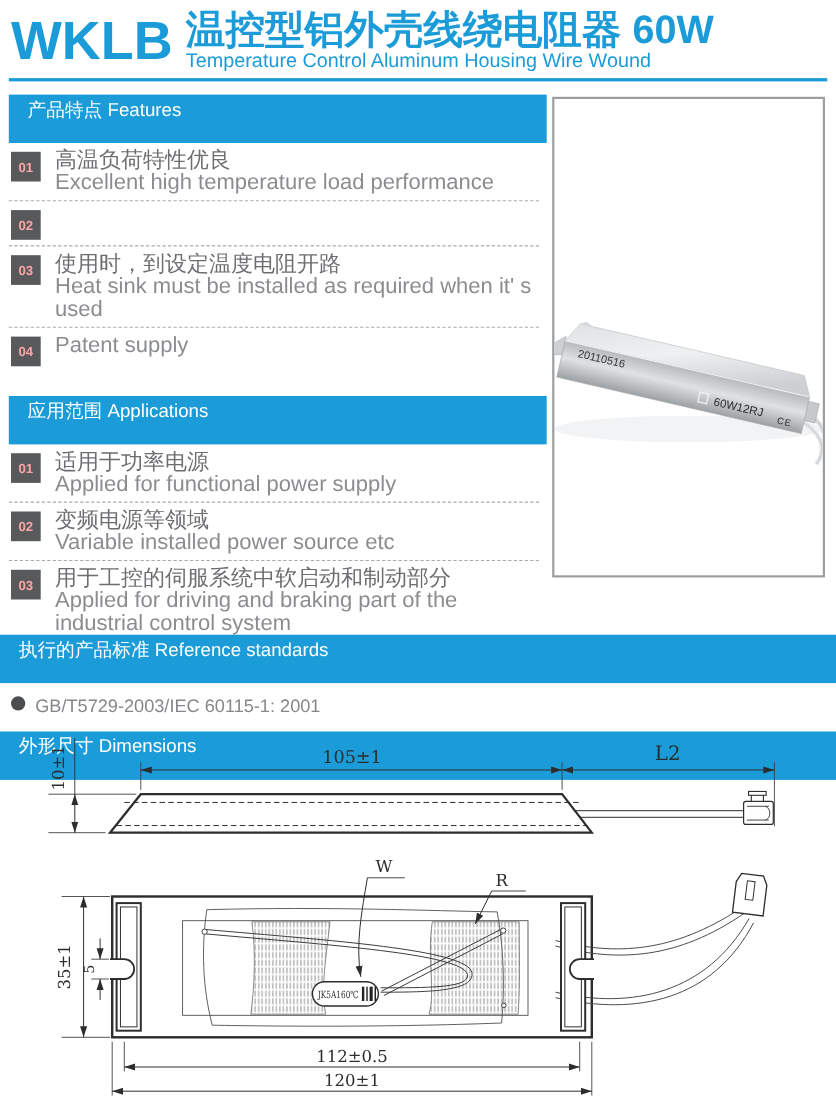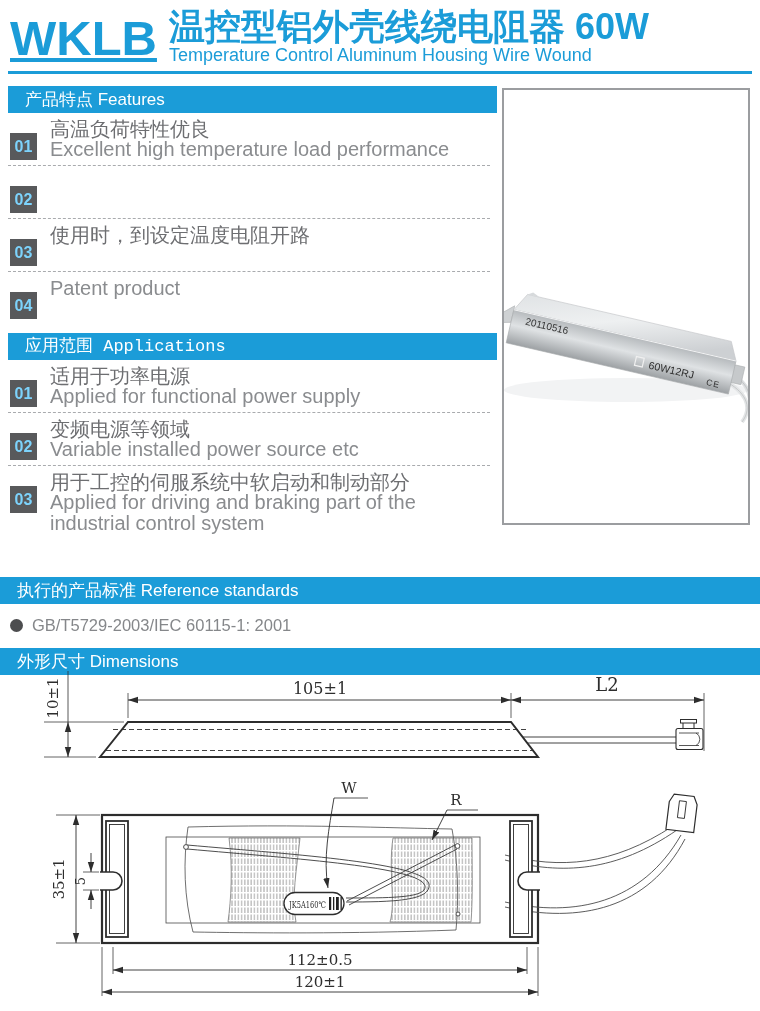--- a/index.html
+++ b/index.html
@@ -6,44 +6,44 @@
     --accent:#1b9cd8; --numbox:#58595b; --zhtext:#6d6e71; --entext:#8a8c8f; --ink:#2d2d2d;
   }
   *{margin:0;padding:0;box-sizing:border-box;}
   html,body{background:#ffffff;}
   .page{
     position:relative;width:760px;height:1011px;background:#fff;overflow:hidden;
     font-family:"Liberation Sans","DejaVu Sans",sans-serif;
   }
   
   .hdr{display:flex;align-items:flex-start;padding:10px 8px 0 10px;color:var(--accent);}
-  .brand{font-size:49px;font-weight:bold;line-height:56px;letter-spacing:0px;text-decoration:underline;}
+  .brand{font-size:49px;font-weight:bold;line-height:56px;letter-spacing:0px;}
   .hdr-titles{margin-left:12px;padding-top:2px;}
   .title-zh{font-size:36px;font-weight:bold;line-height:30px;}
   .title-en{font-size:18px;line-height:26px;}
   .accent-rule{height:3px;background:var(--accent);margin:3px 8px 0 8px;}
   
-  .banner{height:27px;line-height:27px;background:var(--accent);color:#fff;font-size:17px;padding-left:17px;}
+  .banner{height:44px;line-height:27px;background:var(--accent);color:#fff;font-size:17px;padding-left:17px;}
   .full{margin:0;}
   
   .col-left{width:492px;margin-left:8px;}
   .list .item{display:flex;padding:6px 0 5px 2px;width:482px;}
   .list .item + .item{border-top:1.5px dashed #a9abae;}
-  .numbox{width:27px;height:27px;background:var(--numbox);color:#7dd3fc;font-size:16px;font-weight:bold;
-          display:flex;align-items:center;justify-content:center;flex-shrink:0;margin-right:13px;margin-top:14px;}
+  .numbox{width:27px;height:27px;background:var(--numbox);color:#fca5a5;font-size:12px;font-weight:bold;
+          display:flex;align-items:center;justify-content:center;flex-shrink:0;margin-right:13px;margin-top:2px;}
   .itxt{flex:1;}
   .zh{font-size:20px;line-height:20px;color:var(--zhtext);}
   .en{font-size:20px;line-height:21px;color:var(--entext);}
   .en-sm{font-size:13.5px;line-height:18px;color:var(--entext);}
   .mixed .zh,.mixed .en-sm{display:inline;}
   
   .photo-box{position:absolute;left:502px;top:88px;width:248px;height:437px;border:2px solid #9b9da0;background:#fff;}
   
   .bottom{position:absolute;left:0;top:540px;width:760px;margin-top:37px;}
-  .std-line{display:flex;align-items:center;margin:12px 0 0 10px;color:#85878a;font-size:16.5px;}
+  .std-line{display:flex;margin:12px 0 0 10px;color:#85878a;font-size:16.5px;}
   .bullet{width:13px;height:13px;border-radius:50%;background:#4c4d4f;margin-right:9px;flex-shrink:0;}
   .dims-banner{margin-top:13px;}
   .drawing{position:absolute;left:0;top:656px;}
   svg text{font-family:"DejaVu Serif","Liberation Serif",serif;fill:#2d2d2d;}
   .photo-note{font-family:"Liberation Sans",sans-serif;}
 </style>
 </head>
 <body>
 
 <div class="page">
@@ -67,31 +67,32 @@
           <div class="en">Excellent high temperature load performance</div>
         </div>
       </div>
       <div class="item">
         <div class="numbox">02</div>
       </div>
       <div class="item">
         <div class="numbox">03</div>
         <div class="itxt">
           <div class="zh">使用时，到设定温度电阻开路</div>
+          <div class="en">Heat sink must be installed as required when it' s used</div>
         </div>
       </div>
       <div class="item">
         <div class="numbox">04</div>
         <div class="itxt">
-          <div class="en">Patent product</div>
-        </div>
-      </div>
-    </div>
-
-    <div class="banner" style="margin-top:9px;width:489px;font-family:Liberation Mono, monospace;">应用范围 Applications</div>
+          <div class="en">Patent supply</div>
+        </div>
+      </div>
+    </div>
+
+    <div class="banner" style="margin-top:22px;width:489px;">应用范围 Applications</div>
     <div class="list">
       <div class="item">
         <div class="numbox">01</div>
         <div class="itxt">
           <div class="zh">适用于功率电源</div>
           <div class="en">Applied for functional power supply</div>
         </div>
       </div>
       <div class="item">
         <div class="numbox">02</div>

